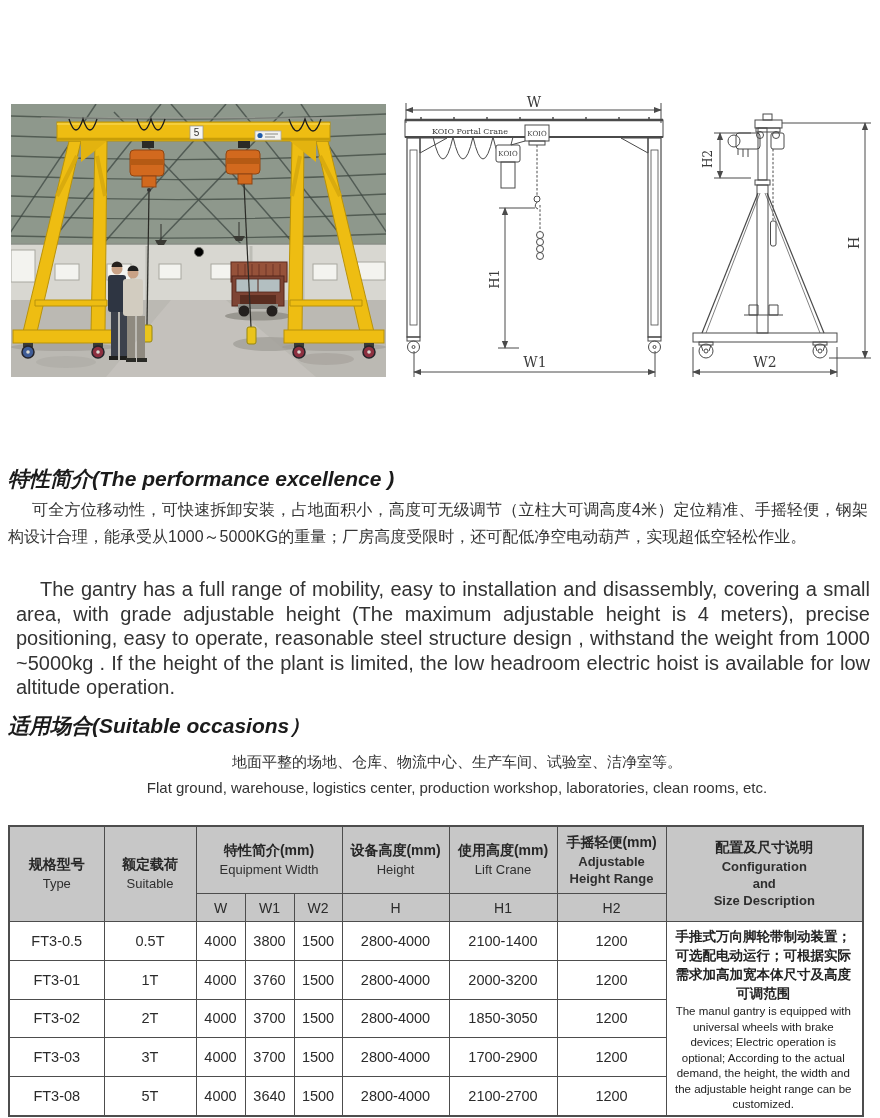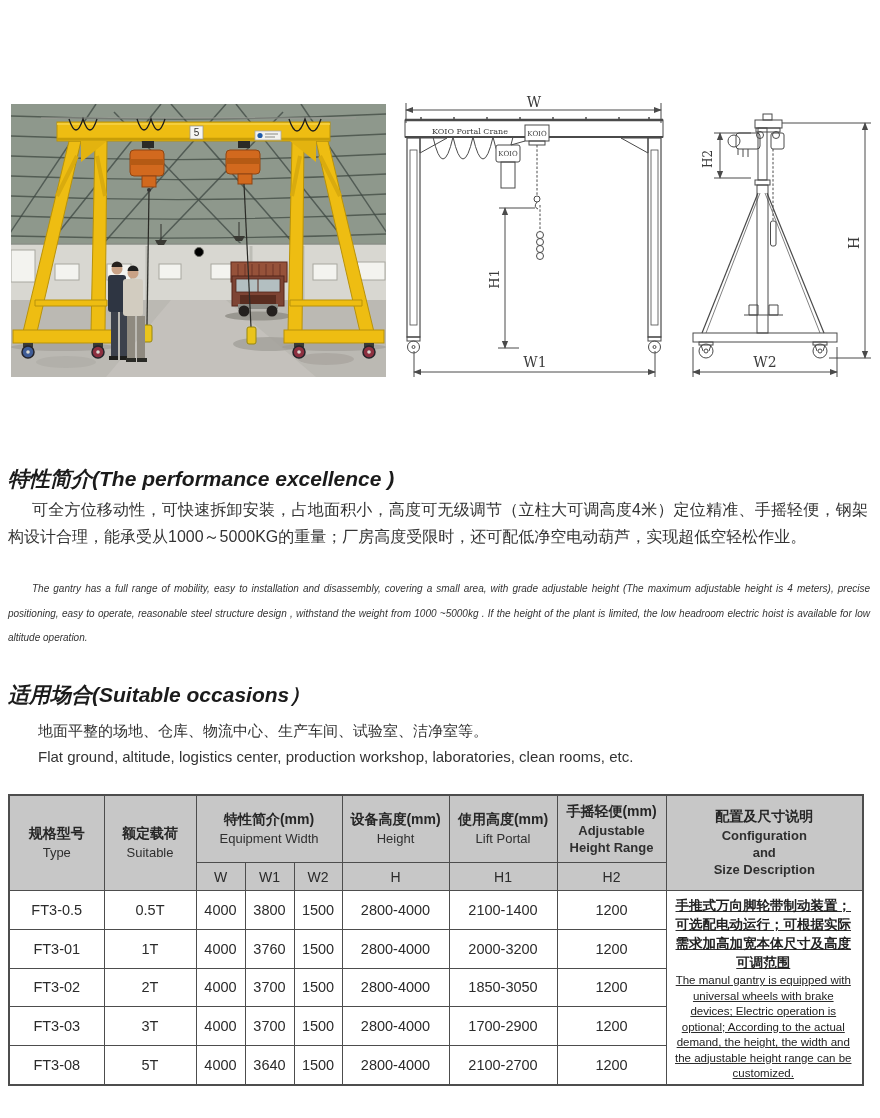--- a/index.html
+++ b/index.html
@@ -20,43 +20,43 @@
   
   .sec-head {
     margin:8px 0 0 8px; font-size:21px; line-height:22px;
     font-weight:bold; color:#1b1b1b;font-style:italic;
   }
   .zh-para {
     margin:6px 12px 0 8px; font-size:16px; line-height:27px;
     text-indent:24px; text-align:justify; color:#333;
   }
   .en-para {
-    margin:27px 10px 0 8px; font-size:10px; line-height:24.5px;
-    text-indent:24px; text-align:justify; color:#333;font-style:italic;
-  }
-  .occ-head { margin-top:33px; }
-  .occ-line { margin:12px 4px 0 38px; font-size:15px; line-height:26px; color:#333; }
+    margin:27px 10px 0 16px; font-size:20px; line-height:24.5px;
+    text-indent:24px; text-align:justify; color:#333;
+  }
+  .occ-head { margin-top:15px; }
+  .occ-line { margin:12px 4px 0 38px; font-size:15px; line-height:26px; color:#333;text-align:center; }
   .occ-line.en { margin-top:0; }
   
   table.spec {
     margin:24px 0 0 8px; width:854px; table-layout:fixed;
     border-collapse:collapse; border:2px solid #4d4d4d;
   }
   table.spec th, table.spec td {
     border:1px solid #4d4d4d; text-align:center; vertical-align:middle;
   }
   table.spec thead th { background:#c7c7c7; font-weight:normal; }
   table.spec thead tr.main th { height:68px; }
   table.spec thead tr.sub th  { height:28px; font-size:14px; color:#2b2b2b; }
   .hz { font-size:14px; font-weight:bold; color:#262626; line-height:19px; }
   .he { font-size:13px; color:#2f2f2f; line-height:17px; margin-top:1px; }
   .preline { white-space:pre-line;font-weight:bold; }
   table.spec tbody td { height:38px; font-size:14.5px; color:#2b2b2b; }
   td.config-cell {
-    text-align:left; vertical-align:top; padding:5px 6px 2px 4px;text-decoration:underline;
+    text-align:left; vertical-align:top; padding:5px 6px 2px 4px;
   }
   .cfg-zh { font-size:13.5px; font-weight:bold; line-height:19px; color:#222; }
   .cfg-en { font-size:11.5px; line-height:15.5px; margin-top:1px; color:#222; }
 </style>
 </head>
 <body>
 
 <div class="hero">
 
   <div class="photo">
@@ -375,21 +375,21 @@
     </svg>
   </div>
 </div>
 
 <h2 class="sec-head">特性简介(The performance excellence )</h2>
 <p class="zh-para">可全方位移动性，可快速拆卸安装，占地面积小，高度可无级调节（立柱大可调高度4米）定位精准、手摇轻便，钢架构设计合理，能承受从1000～5000KG的重量；厂房高度受限时，还可配低净空电动葫芦，实现超低空轻松作业。</p>
 <p class="en-para">The gantry has a full range of mobility, easy to installation and disassembly, covering a small area, with grade adjustable height (The maximum adjustable height is 4 meters),  precise positioning, easy to operate, reasonable steel structure design , withstand the weight from 1000 ~5000kg . If the height of the plant is limited,  the  low headroom electric hoist is available  for low altitude operation.</p>
 
 <h2 class="sec-head occ-head">适用场合(Suitable occasions）</h2>
 <p class="occ-line">地面平整的场地、仓库、物流中心、生产车间、试验室、洁净室等。</p>
-<p class="occ-line en">Flat ground, altitude, logistics center, production workshop, laboratories, clean rooms, etc.</p>
+<p class="occ-line en">Flat ground, warehouse, logistics center, production workshop, laboratories, clean rooms, etc.</p>
 
 <table class="spec">
   <colgroup>
     <col style="width:95px">
       <col style="width:92px">
     <col style="width:49px">
       <col style="width:49px">
       <col style="width:48px">
     <col style="width:107px">
       <col style="width:108px">
@@ -409,21 +409,21 @@
       <th colspan="3">
         <div class="hz">特性简介(mm)</div>
         <div class="he">Equipment Width</div>
       </th>
       <th>
         <div class="hz">设备高度(mm)</div>
         <div class="he">Height</div>
       </th>
       <th>
         <div class="hz">使用高度(mm)</div>
-        <div class="he">Lift Portal</div>
+        <div class="he">Lift Crane</div>
       </th>
       <th>
         <div class="hz">手摇轻便(mm)</div>
         <div class="he preline">Adjustable
 Height Range</div>
       </th>
       <th rowspan="2">
         <div class="hz">配置及尺寸说明</div>
         <div class="he preline">Configuration
 and

